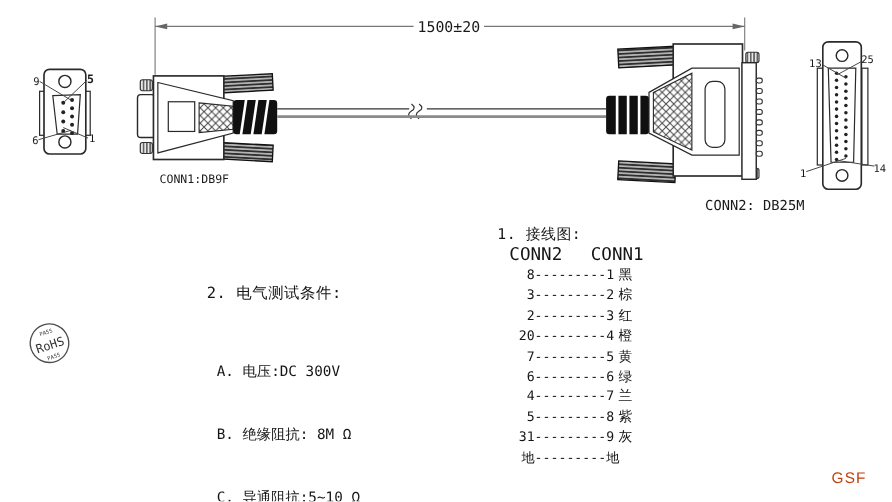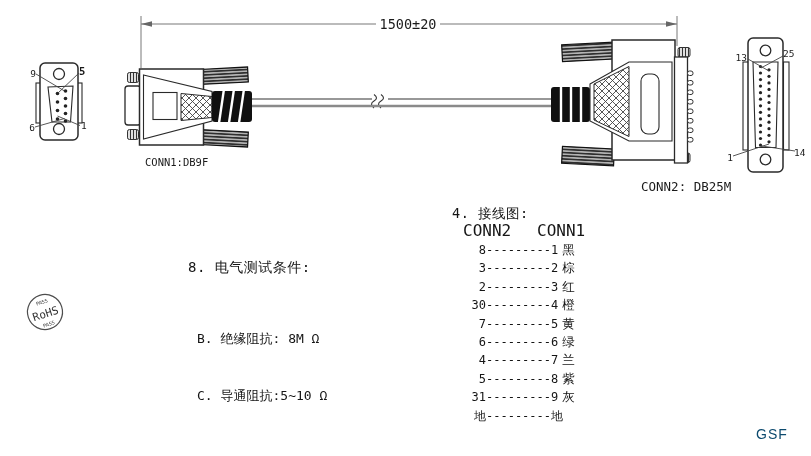--- a/index.html
+++ b/index.html
@@ -197,42 +197,43 @@
 
     <g transform="rotate(-18 45 312)" opacity="0.9">
       <circle cx="45" cy="312" r="17.5" fill="none" stroke="#3a3a3a" stroke-width="1.2"></circle>
       <text x="45" y="303.5" font-size="5" text-anchor="middle" fill="#333">PASS</text>
       <text x="45" y="317.5" font-size="11" text-anchor="middle" fill="#222">RoHS</text>
       <text x="45" y="326.5" font-size="5" text-anchor="middle" fill="#333">PASS</text>
     </g>
   </svg>
 
   <div class="wiring">
-    <div class="w-title">4. 接线图:</div>
+    <div class="w-title">1. 接线图:</div>
     <div class="w-hdr">
       <span class="h1">CONN2</span>
       <span class="h2">CONN1</span>
     </div>
     <div class="w-rows">
       <div class="w-row"><span class="c2">8</span><span class="dash">---------</span><span class="c1">1</span><span class="colr">黑</span></div>
       <div class="w-row"><span class="c2">3</span><span class="dash">---------</span><span class="c1">2</span><span class="colr">棕</span></div>
       <div class="w-row"><span class="c2">2</span><span class="dash">---------</span><span class="c1">3</span><span class="colr">红</span></div>
-      <div class="w-row"><span class="c2">30</span><span class="dash">---------</span><span class="c1">4</span><span class="colr">橙</span></div>
+      <div class="w-row"><span class="c2">20</span><span class="dash">---------</span><span class="c1">4</span><span class="colr">橙</span></div>
       <div class="w-row"><span class="c2">7</span><span class="dash">---------</span><span class="c1">5</span><span class="colr">黄</span></div>
       <div class="w-row"><span class="c2">6</span><span class="dash">---------</span><span class="c1">6</span><span class="colr">绿</span></div>
       <div class="w-row"><span class="c2">4</span><span class="dash">---------</span><span class="c1">7</span><span class="colr">兰</span></div>
       <div class="w-row"><span class="c2">5</span><span class="dash">---------</span><span class="c1">8</span><span class="colr">紫</span></div>
       <div class="w-row"><span class="c2">31</span><span class="dash">---------</span><span class="c1">9</span><span class="colr">灰</span></div>
       <div class="w-row"><span class="c2">地</span><span class="dash">---------</span><span class="c1">地</span><span class="colr"></span></div>
     </div>
   </div>
 
   <div class="test">
-    <div class="t-title">8. 电气测试条件:</div>
+    <div class="t-title">2. 电气测试条件:</div>
     <div class="t-items">
+      <div>A. 电压:DC 300V</div>
       <div>B. 绝缘阻抗: 8M Ω</div>
       <div>C. 导通阻抗:5~10 Ω</div>
     </div>
   </div>
 
-  <div class="gsf" style="color: #0c4a6e;">GSF</div>
+  <div class="gsf" style="color: #c2410c;">GSF</div>
 
 </div>
 
 </body></html>

